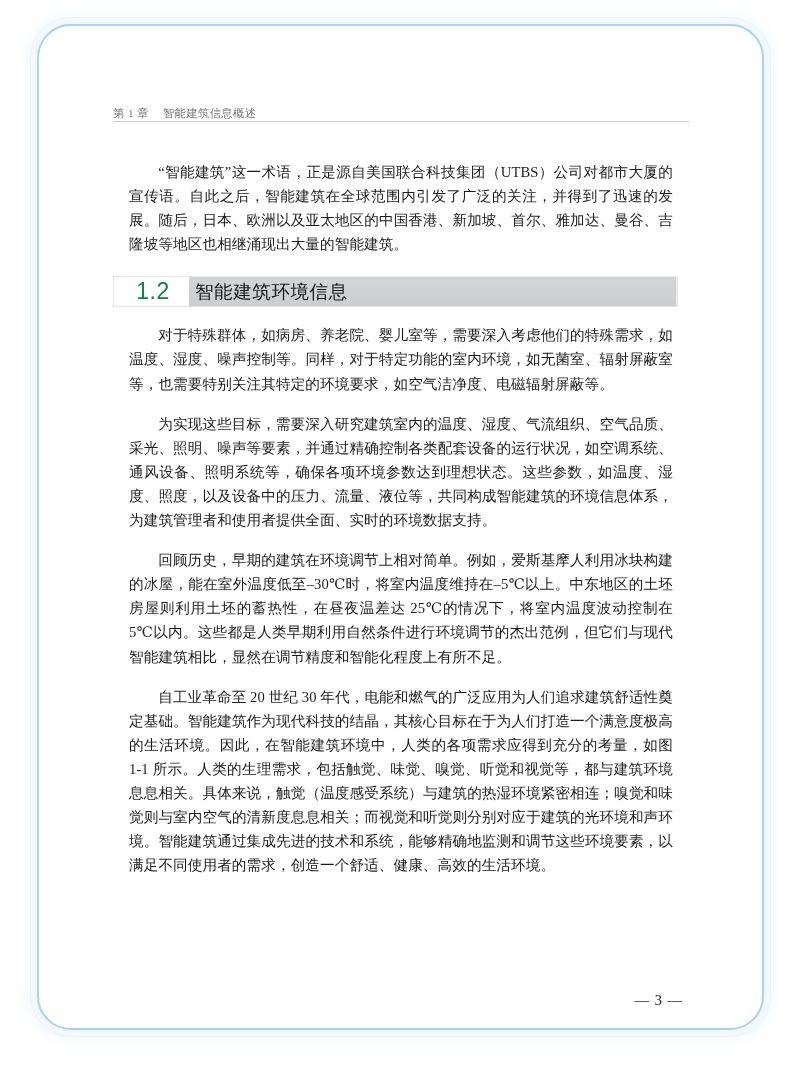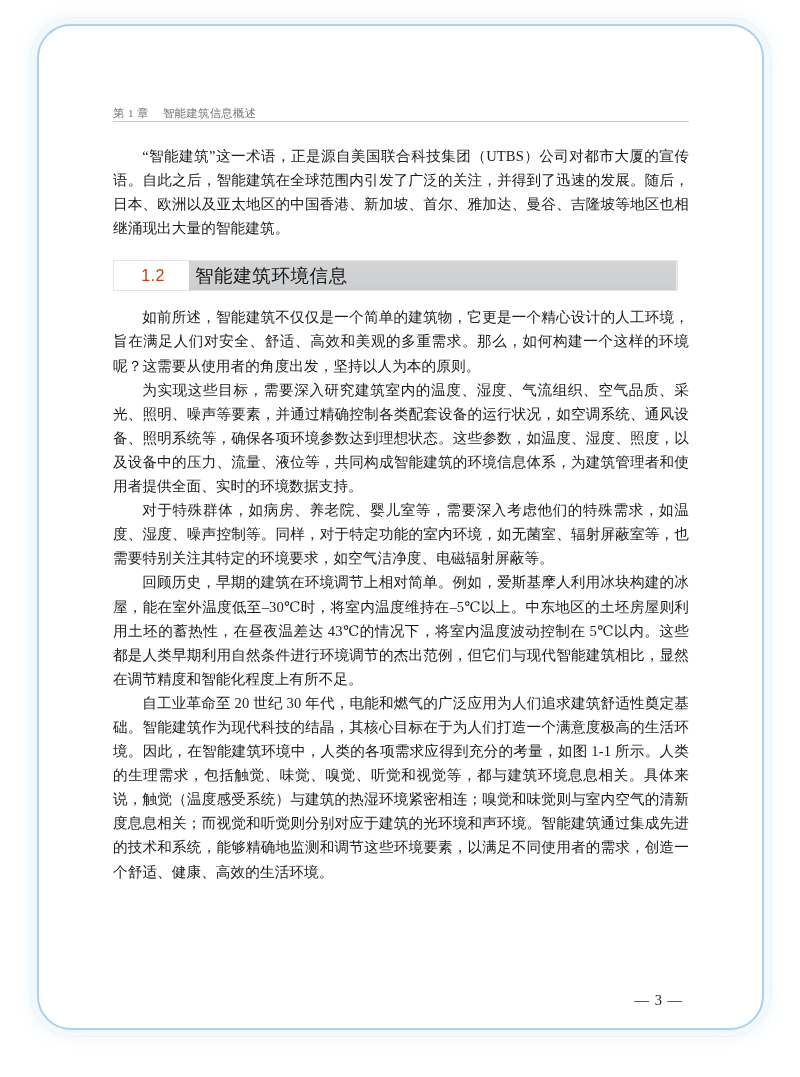--- a/index.html
+++ b/index.html
@@ -67,21 +67,21 @@
   }
 
   
   .body-col {
     position: absolute;
     left: 0;
     top: 120px;
     width: 576px;
   }
   p.para {
-    margin: 0;
+    margin: 16px;
     font-size: 14.6px;
     line-height: 24.1px;
     color: #1b1b1b;
     text-indent: 2em;
     text-align: justify;
     text-justify: inter-ideograph;
     letter-spacing: 0.1px;
     font-family: "Liberation Serif", "DejaVu Serif", serif;
   }
 
@@ -96,22 +96,22 @@
     background: #ffffff;
     width: 565px;
   }
   .section-num {
     display: flex;
     align-items: center;
     justify-content: center;
     min-width: 62px;
     padding: 0 4px 0 8px;
     font-family: "Liberation Sans", "DejaVu Sans", sans-serif;
-    font-size: 16px;
-    color: #c2410c;
+    font-size: 23px;
+    color: #15803d;
     background: #ffffff;
     letter-spacing: 0.5px;
   }
   .section-title-wrap {
     flex: 1;
     display: flex;
     align-items: center;
     background: linear-gradient(to bottom, #d3d4d6 0%, #d0d1d3 55%, #cccdcf 100%);
     border-left: 1px solid #ffffff;
     border-right: 1px solid #ededee;
@@ -154,23 +154,22 @@
 
     <p class="para">“智能建筑”这一术语，正是源自美国联合科技集团（UTBS）公司对都市大厦的宣传语。自此之后，智能建筑在全球范围内引发了广泛的关注，并得到了迅速的发展。随后，日本、欧洲以及亚太地区的中国香港、新加坡、首尔、雅加达、曼谷、吉隆坡等地区也相继涌现出大量的智能建筑。</p>
 
     <div class="section-head">
       <div class="section-num">1.2</div>
       <div class="section-title-wrap">
         <span class="section-title">智能建筑环境信息</span>
       </div>
     </div>
 
-    <p class="para">如前所述，智能建筑不仅仅是一个简单的建筑物，它更是一个精心设计的人工环境，旨在满足人们对安全、舒适、高效和美观的多重需求。那么，如何构建一个这样的环境呢？这需要从使用者的角度出发，坚持以人为本的原则。</p>
+    <p class="para">对于特殊群体，如病房、养老院、婴儿室等，需要深入考虑他们的特殊需求，如温度、湿度、噪声控制等。同样，对于特定功能的室内环境，如无菌室、辐射屏蔽室等，也需要特别关注其特定的环境要求，如空气洁净度、电磁辐射屏蔽等。</p>
     <p class="para">为实现这些目标，需要深入研究建筑室内的温度、湿度、气流组织、空气品质、采光、照明、噪声等要素，并通过精确控制各类配套设备的运行状况，如空调系统、通风设备、照明系统等，确保各项环境参数达到理想状态。这些参数，如温度、湿度、照度，以及设备中的压力、流量、液位等，共同构成智能建筑的环境信息体系，为建筑管理者和使用者提供全面、实时的环境数据支持。</p>
-    <p class="para">对于特殊群体，如病房、养老院、婴儿室等，需要深入考虑他们的特殊需求，如温度、湿度、噪声控制等。同样，对于特定功能的室内环境，如无菌室、辐射屏蔽室等，也需要特别关注其特定的环境要求，如空气洁净度、电磁辐射屏蔽等。</p>
-    <p class="para">回顾历史，早期的建筑在环境调节上相对简单。例如，爱斯基摩人利用冰块构建的冰屋，能在室外温度低至–30℃时，将室内温度维持在–5℃以上。中东地区的土坯房屋则利用土坯的蓄热性，在昼夜温差达 43℃的情况下，将室内温度波动控制在 5℃以内。这些都是人类早期利用自然条件进行环境调节的杰出范例，但它们与现代智能建筑相比，显然在调节精度和智能化程度上有所不足。</p>
+    <p class="para">回顾历史，早期的建筑在环境调节上相对简单。例如，爱斯基摩人利用冰块构建的冰屋，能在室外温度低至–30℃时，将室内温度维持在–5℃以上。中东地区的土坯房屋则利用土坯的蓄热性，在昼夜温差达 25℃的情况下，将室内温度波动控制在 5℃以内。这些都是人类早期利用自然条件进行环境调节的杰出范例，但它们与现代智能建筑相比，显然在调节精度和智能化程度上有所不足。</p>
     <p class="para">自工业革命至 20 世纪 30 年代，电能和燃气的广泛应用为人们追求建筑舒适性奠定基础。智能建筑作为现代科技的结晶，其核心目标在于为人们打造一个满意度极高的生活环境。因此，在智能建筑环境中，人类的各项需求应得到充分的考量，如图 1-1 所示。人类的生理需求，包括触觉、味觉、嗅觉、听觉和视觉等，都与建筑环境息息相关。具体来说，触觉（温度感受系统）与建筑的热湿环境紧密相连；嗅觉和味觉则与室内空气的清新度息息相关；而视觉和听觉则分别对应于建筑的光环境和声环境。智能建筑通过集成先进的技术和系统，能够精确地监测和调节这些环境要素，以满足不同使用者的需求，创造一个舒适、健康、高效的生活环境。</p>
 
   </div>
 
   <div class="folio">— 3 —</div>
 
 </div>
 
 </body></html>

